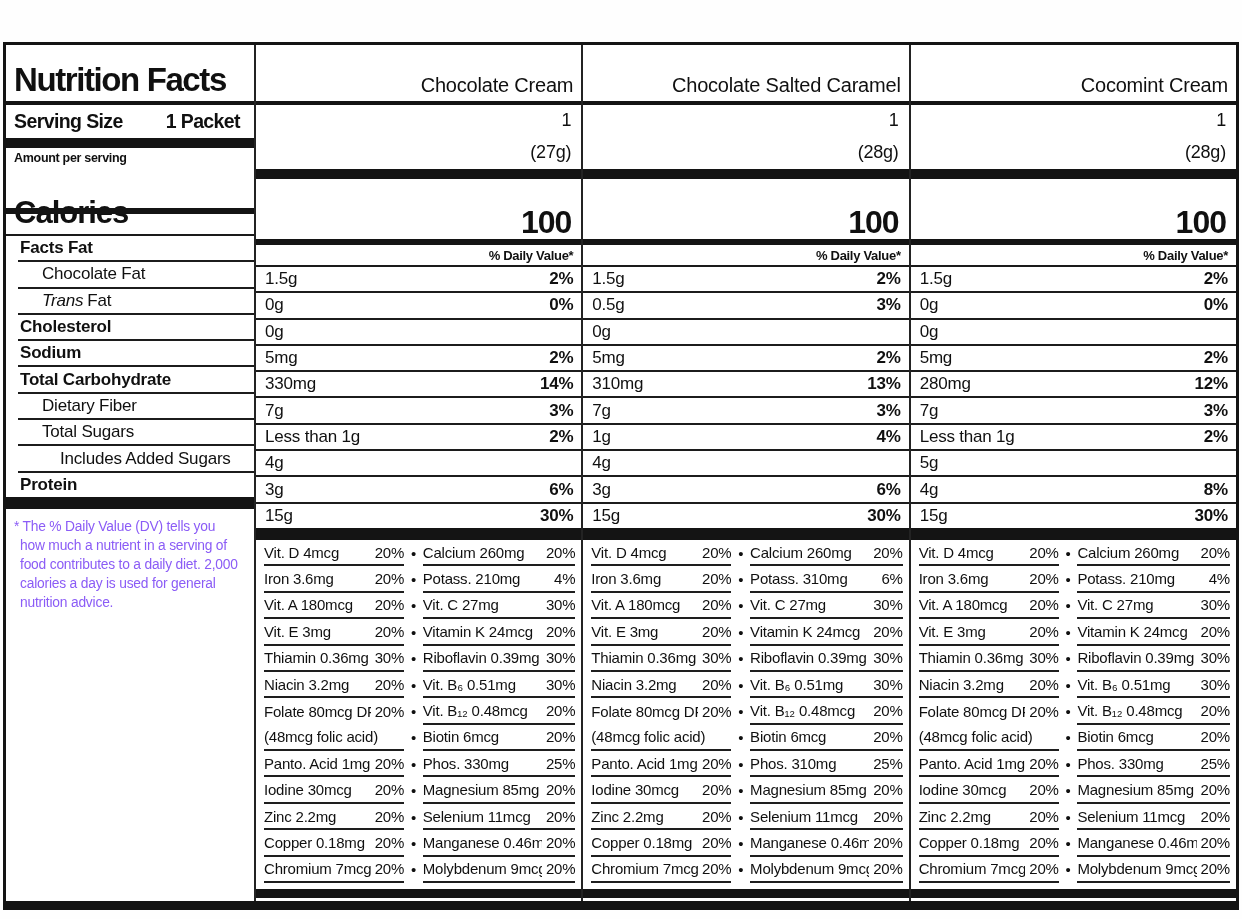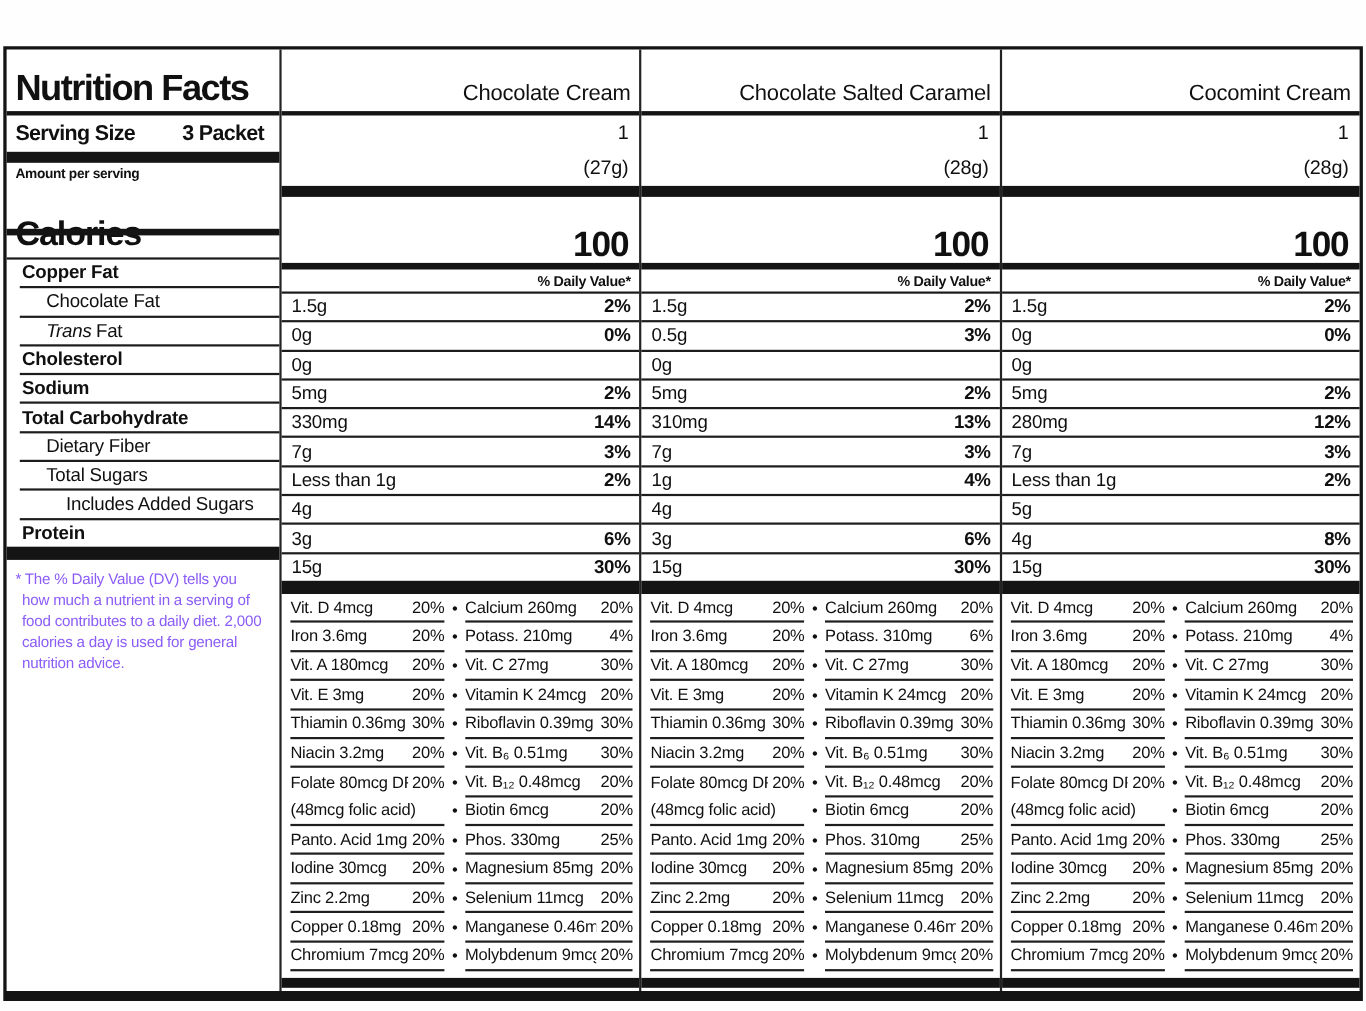--- a/index.html
+++ b/index.html
@@ -74,32 +74,32 @@
 <div class="sheet">
   <div class="frame">
 
     <div class="col left">
       <div class="hdr-a">
         <div class="nf-title">Nutrition Facts</div>
       </div>
       <div class="rule rule-a"></div>
       <div class="hdr-c">
         <span>Serving Size</span>
-        <span>3 Packet</span>
+        <span>1 Packet</span>
       </div>
       <div class="rule rule-thick"></div>
       <div class="cal-row">
         <div class="aps">Amount per serving</div>
         <div class="cal-word">Calories</div>
       </div>
       <div class="rule rule-med"></div>
       <div class="dv-row"></div>
       <div class="rows">
           <div class="nrow ind0 b">
-            <span class="nm"><span>Copper Fat</span></span>
+            <span class="nm"><span>Facts Fat</span></span>
           </div>
           <div class="nrow ind1">
             <span class="nm"><span>Chocolate Fat</span></span>
           </div>
           <div class="nrow ind1">
             <span class="nm"><i>Trans</i><span>Fat</span></span>
           </div>
           <div class="nrow ind0 b">
             <span class="nm"><span>Cholesterol</span></span>
           </div>

